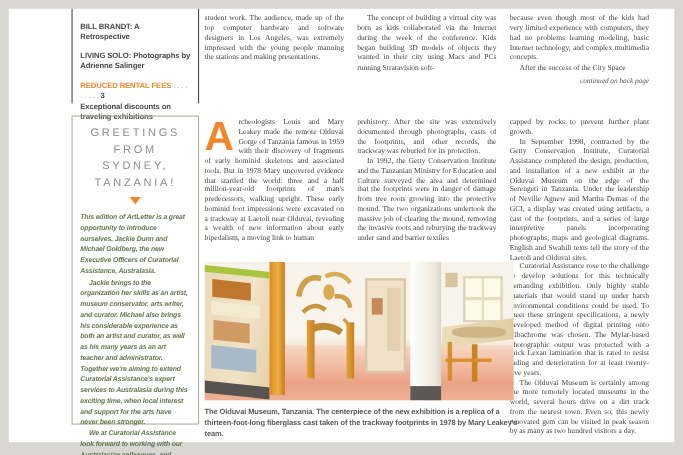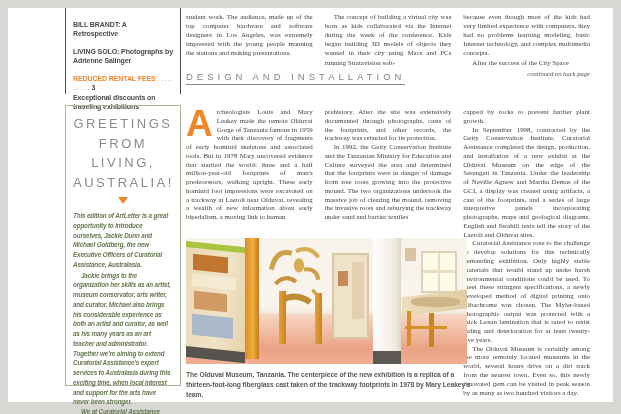--- a/index.html
+++ b/index.html
@@ -13,21 +13,21 @@
   .toc-item{font-size:7px;font-weight:bold;color:#4c4a48;line-height:1.35;margin-bottom:8px;letter-spacing:-0.1px;}
   .toc-fee{font-size:7px;font-weight:bold;line-height:1.35;letter-spacing:-0.1px;}
   .toc-fee .fee-title{color:#ef862c;}
   .toc-fee .fee-dots{color:#8b8b8b;font-weight:normal;}
   .toc-fee .fee-page{color:#4c4a48;}
   .toc-sub{font-size:7px;font-weight:bold;color:#4c4a48;line-height:1.35;letter-spacing:-0.1px;}
 
   
   .greenbox{position:absolute;left:57px;top:97px;width:116px;height:281px;
     border:1px solid #a8b39a;padding:8px 7px 0 7px;box-sizing:border-box;}
-  .greet-head{font-size:13px;color:#8b8a88;letter-spacing:2.5px;text-align:center;line-height:1.5;font-weight:normal;}
+  .greet-head{font-size:10px;color:#8b8a88;letter-spacing:2.5px;text-align:center;line-height:1.5;font-weight:normal;}
   .greet-tri{width:0;height:0;border-left:5px solid transparent;border-right:5px solid transparent;
     border-top:7px solid #ef862c;margin:5px auto 7px auto;}
   .greet-body{font-size:6.3px;font-weight:bold;font-style:italic;color:#66784f;line-height:1.55;letter-spacing:-0.15px;}
   .greet-body p{margin:0 0 1px 0;}
   .greet-body p.ind{text-indent:8px;margin:0;}
   .cont-row{position:absolute;left:178px;top:4px;width:404px;display:flex;gap:12px;}
   .cont-col{flex:1;font-family:"Liberation Serif",serif;font-size:6.9px;line-height:1.32;color:#45413e;text-align:justify;}
   .cont-col p{margin:0;}
   .cont-col p.ind{text-indent:9px;}
   .continued{font-style:italic;text-align:right;font-size:6.6px;margin-top:3px;color:#55504c;}
@@ -96,21 +96,21 @@
     <div class="tocbox">
       <div class="toc-item">BILL BRANDT: A Retrospective</div>
       <div class="toc-item">LIVING SOLO: Photographs by Adrienne Salinger</div>
       <div class="toc-fee"><span class="fee-title">REDUCED RENTAL FEES</span><span class="fee-dots"> . . . . . . . . . </span><span class="fee-page">3</span></div>
       <div class="toc-sub">Exceptional discounts on traveling exhibitions</div>
     </div>
 
     <div class="greenbox">
       <div class="greet-head">
         <div>GREETINGS FROM</div>
-        <div>LIVING, AUSTRALIA!</div>
+        <div>SYDNEY, TANZANIA!</div>
       </div>
       <div class="greet-tri"></div>
       <div class="greet-body">
         <p>This edition of ArtLetter is a great opportunity to introduce ourselves, Jackie Dunn and Michael Goldberg, the new Executive Officers of Curatorial Assistance, Australasia.</p>
         <p class="ind">Jackie brings to the organization her skills as an artist, museum conservator, arts writer, and curator. Michael also brings his considerable experience as both an artist and curator, as well as his many years as an art teacher and administrator. Together we're aiming to extend Curatorial Assistance's expert services to Australasia during this exciting time, when local interest and support for the arts have never been stronger.</p>
         <p class="ind">We at Curatorial Assistance look forward to working with our Australasian colleagues, and would be pleased to collaborate with you on your next project. Give us a call.</p>
 
       </div>
     </div>
 
@@ -121,23 +121,20 @@
       <div class="cont-col">
         <p class="ind">The concept of building a virtual city was born as kids collaborated via the Internet during the week of the conference. Kids began building 3D models of objects they wanted in their city using Macs and PCs running Stratavision soft-</p>
       </div>
       <div class="cont-col">
         <p>because even though most of the kids had very limited experience with computers, they had no problems learning modeling, basic Internet technology, and complex multimedia concepts.</p>
         <p class="ind">After the success of the City Space</p>
         <div class="continued">continued on back page</div>
       </div>
     </div>
 
-    <div class="kicker-wrap">
-      <span class="kicker">DESIGN AND INSTALLATION</span>
-    </div>
 
     <div class="article-row">
       <div class="art-col col-short">
         <span class="dropcap">A</span>
         <p>rcheologists Louis and Mary Leakey made the remote Olduvai Gorge of Tanzania famous in 1959 with their discovery of fragments of early hominid skeletons and associated tools. But in 1978 Mary uncovered evidence that startled the world: three and a half million-year-old footprints of man's predecessors, walking upright. These early hominid foot impressions were excavated on a trackway at Laetoli near Olduvai, revealing a wealth of new information about early bipedalism, a moving link to human</p>
       </div>
       <div class="art-col col-short">
         <p>prehistory. After the site was extensively documented through photographs, casts of the footprints, and other records, the trackway was reburied for its protection.</p>
         <p class="ind">In 1992, the Getty Conservation Institute and the Tanzanian Ministry for Education and Culture surveyed the area and determined that the footprints were in danger of damage from tree roots growing into the protective mound. The two organizations undertook the massive job of clearing the mound, removing the invasive roots and reburying the trackway under sand and barrier textiles</p>
       </div>

